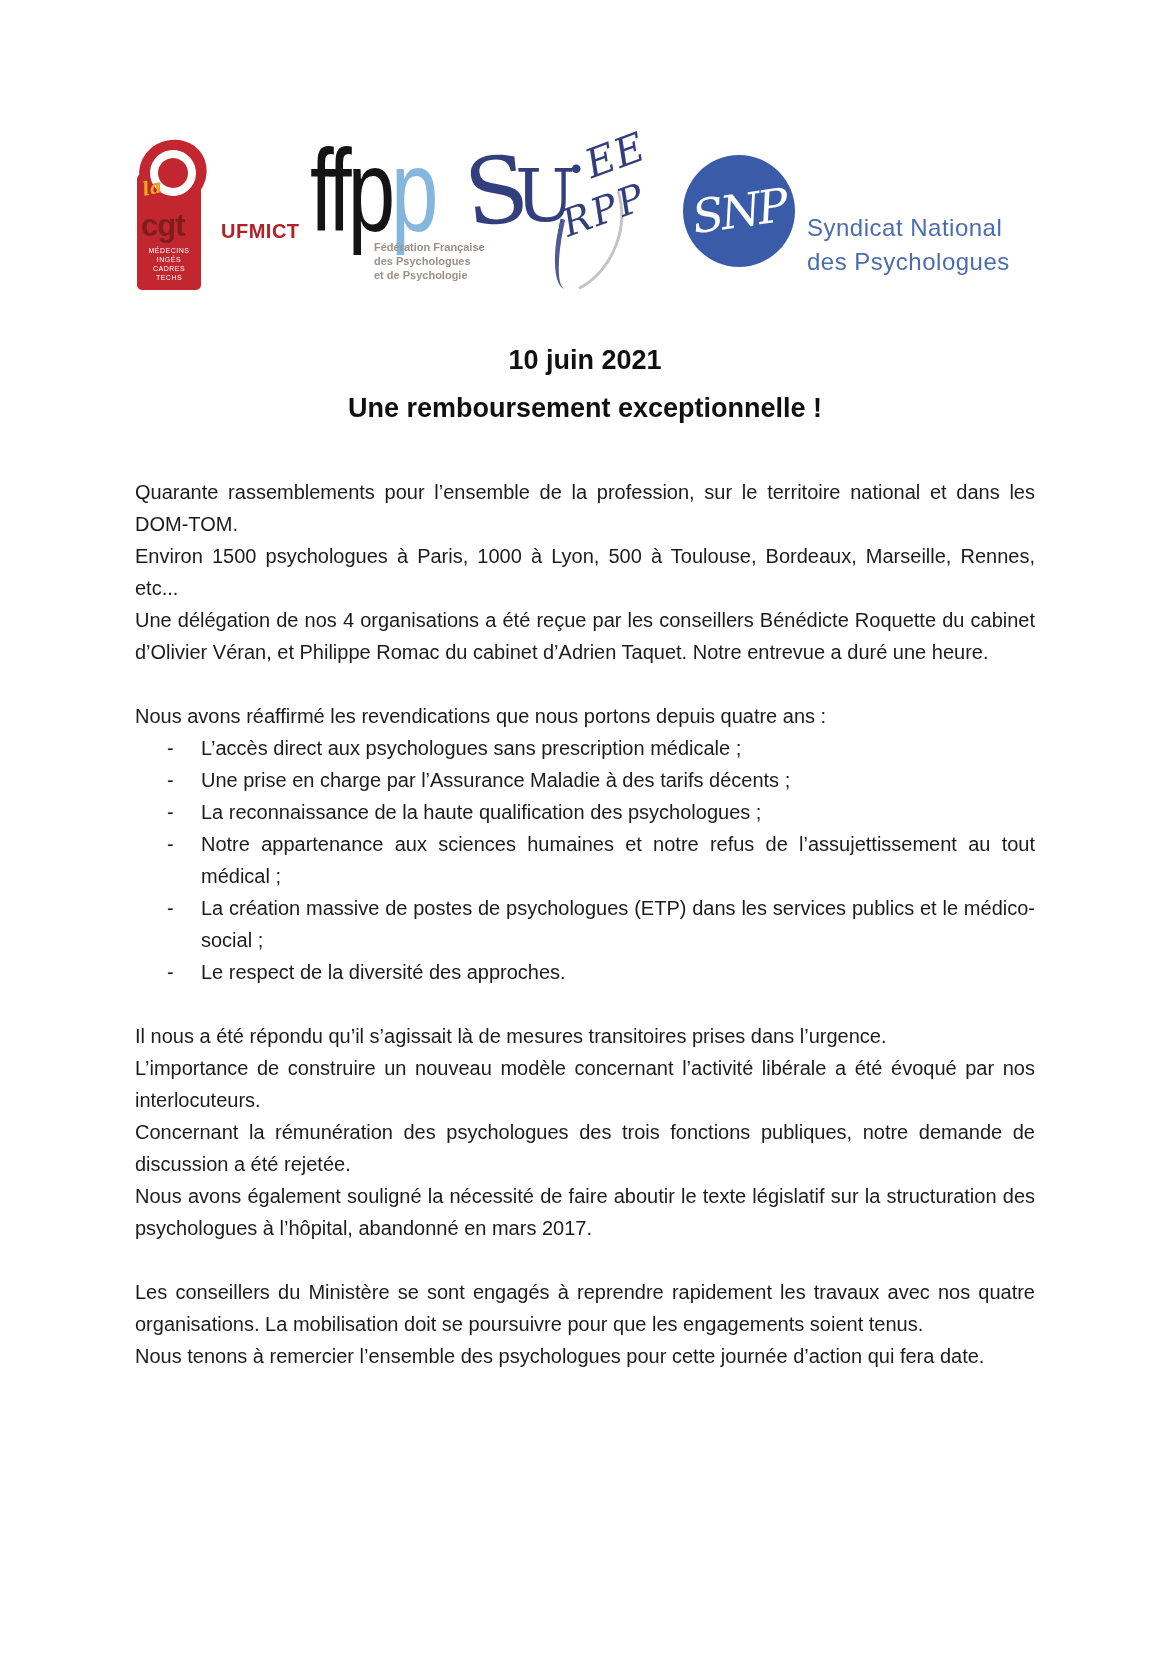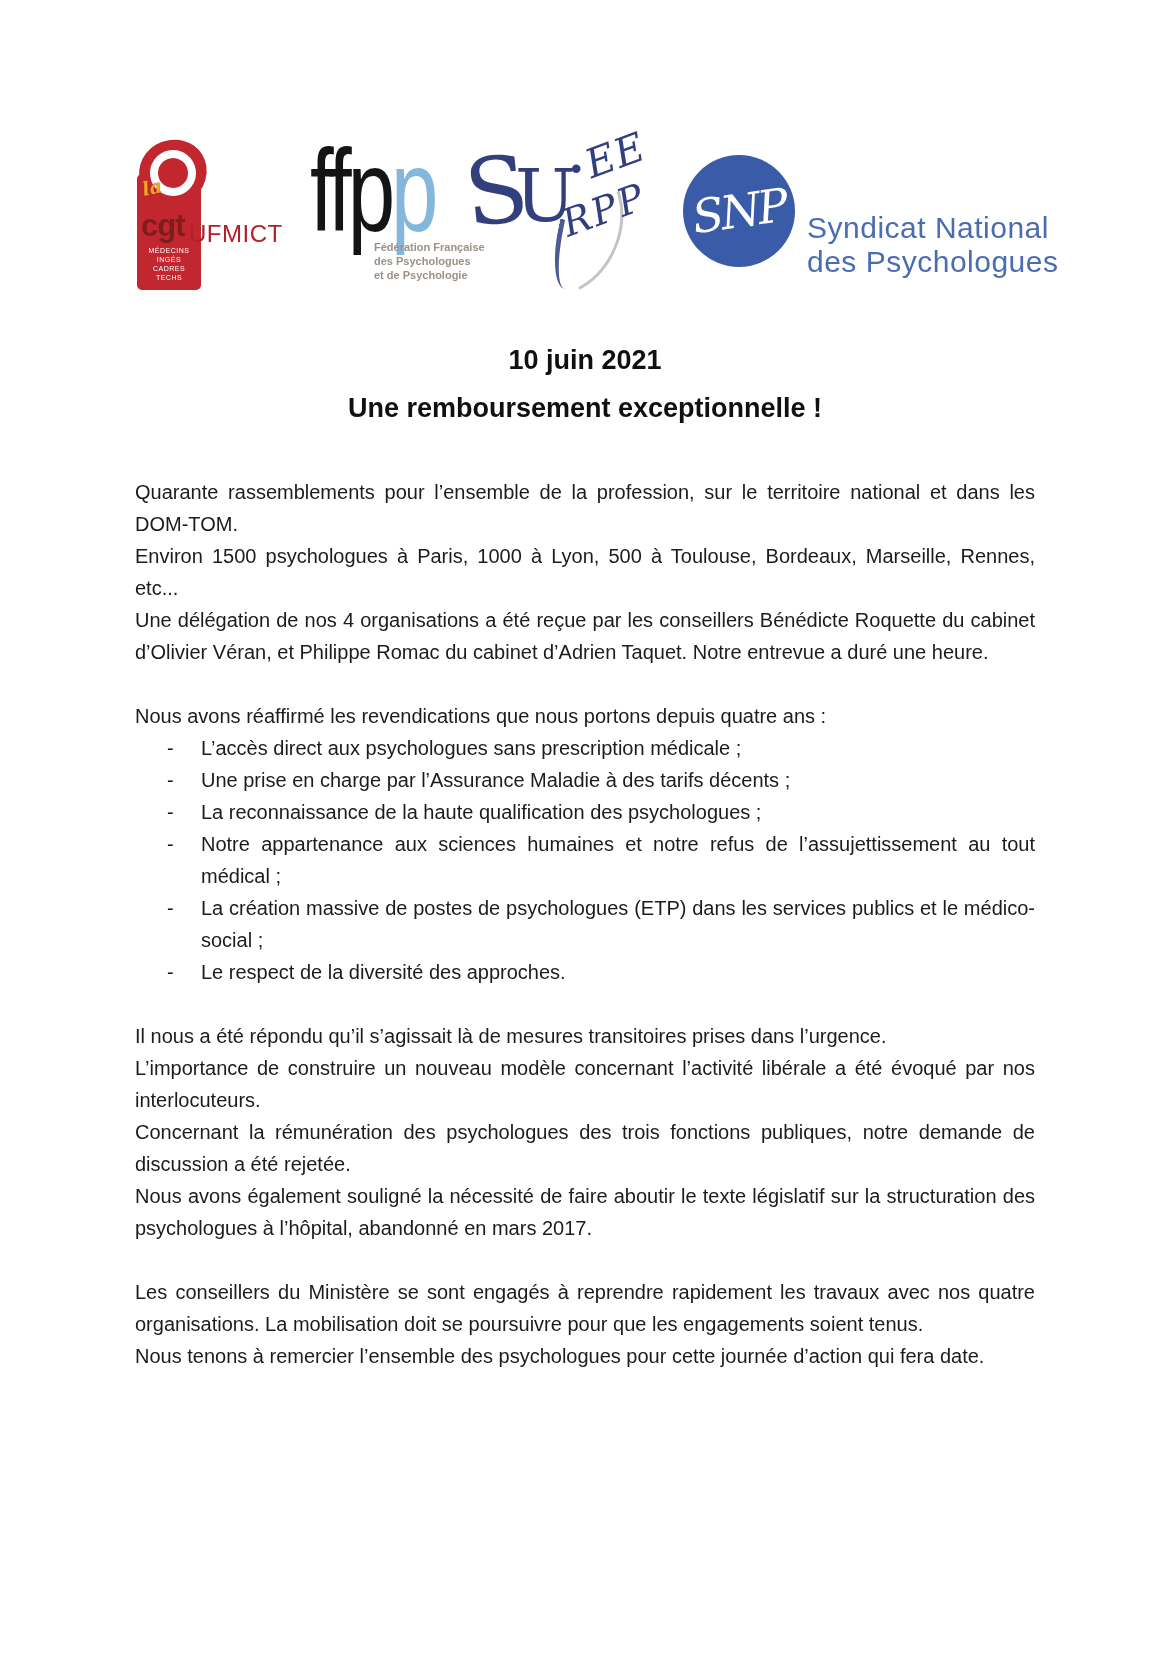--- a/index.html
+++ b/index.html
@@ -43,22 +43,22 @@
     position: absolute; left: 4px; top: 70px;
     color: #7f1d1d; font-weight: bold; font-size: 31px; line-height: 1;
     letter-spacing: -1px;
   }
   .cgt-sub {
     position: absolute; left: 0; top: 106px; width: 64px;
     color: #ffffff; font-size: 7px; line-height: 9px; text-align: center;
     letter-spacing: 0.5px;
   }
   .cgt-ufmict {
-    position: absolute; left: 52px; top: 80px;
-    color: #b22028; font-weight: normal; font-size: 24px; letter-spacing: 0.5px;
+    position: absolute; left: 84px; top: 80px;
+    color: #b22028; font-weight: bold; font-size: 20px; letter-spacing: 0.5px;
   }
 
   
   .logo-ffpp { position: absolute; left: 298px; top: 146px; width: 175px; height: 140px; margin-left: 12px; }
   .ffpp-letters {
     position: absolute; left: 0; top: -14px;
     font-size: 104px; line-height: 1; letter-spacing: -5px; color: #141414;
     transform: scale(0.82, 1.12); transform-origin: left top;
     white-space: nowrap;
   }
@@ -107,21 +107,21 @@
     width: 112px; height: 112px; background: #3a5ca8; border-radius: 50%;
     display: flex; align-items: center; justify-content: center;
     flex: 0 0 auto;
   }
   .snp-monogram {
     color: #ffffff; font-family: "DejaVu Serif", serif; font-style: italic;
     font-size: 46px; letter-spacing: -3px; transform: rotate(-8deg);
   }
   .snp-text {
     margin: 56px 0 0 12px;
-    color: #4a6cb2; font-size: 30px; line-height: 34px; letter-spacing: 0.5px;
+    color: #4a6cb2; font-size: 24px; line-height: 34px; letter-spacing: 0.5px;
   }
 
   
   .title-block {
     margin: 36px 135px 0 135px; width: 900px;
     text-align: center; font-weight: bold; font-size: 27px; line-height: 48px;
     color: #101010;
   }
 
   

